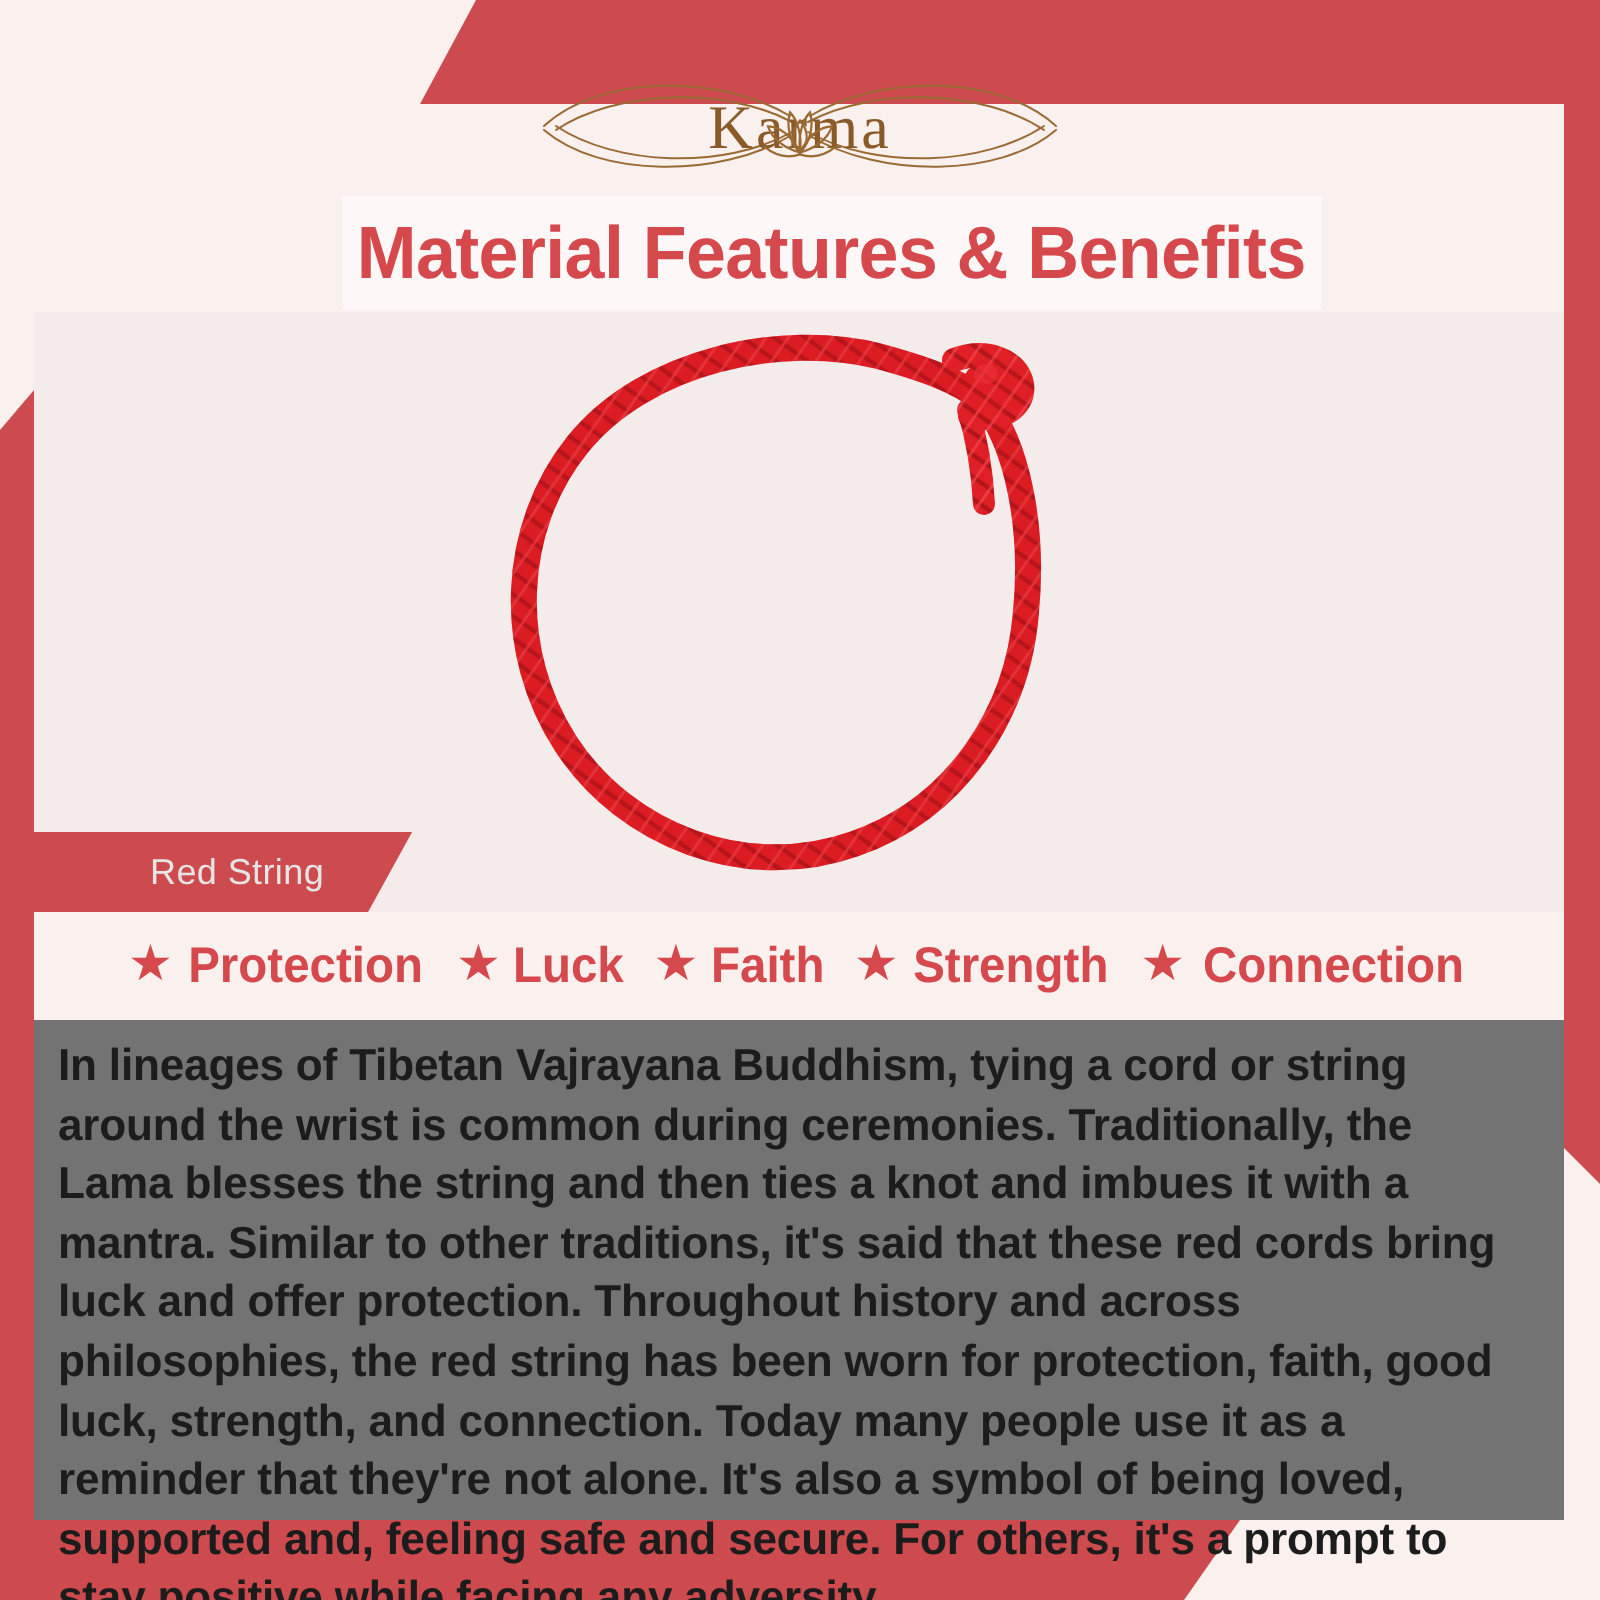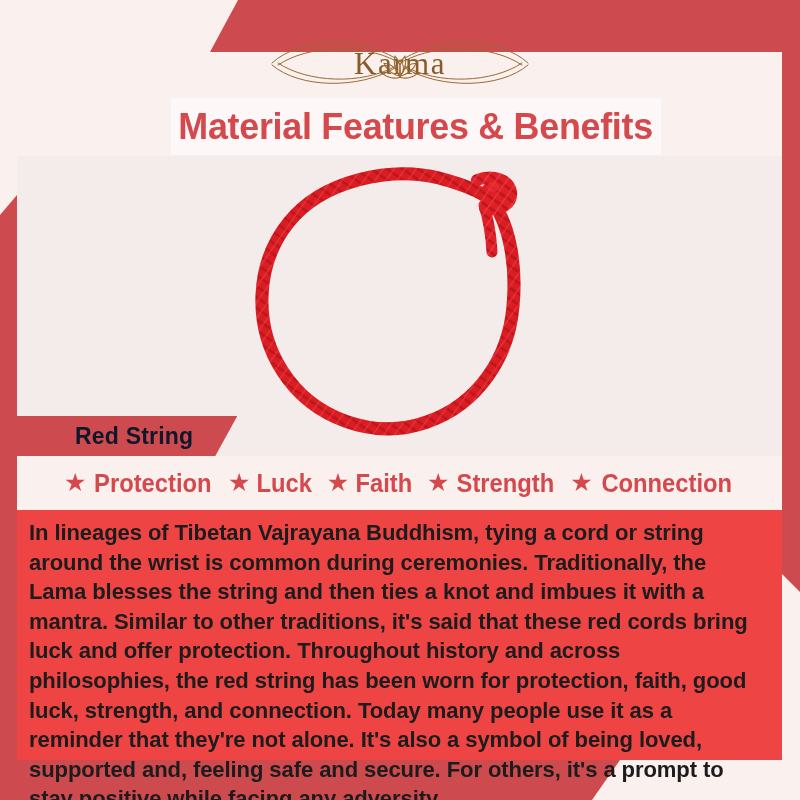--- a/index.html
+++ b/index.html
@@ -150,23 +150,23 @@
     left: 17px;
     height: 40px;
     padding: 0 44px 0 58px;
     background: #cd4a4f;
     clip-path: polygon(0 0, 100% 0, calc(100% - 22px) 100%, 0 100%);
     display: flex;
     align-items: center;
   }
   .ribbon-text {
     font-family: "Liberation Sans Narrow", "Liberation Sans", sans-serif;
-    font-size: 23px;
-    font-weight: bold;
-    color: #0f172a;
+    font-size: 18px;
+    font-weight: normal;
+    color: #e5e5e5;
     letter-spacing: 0.2px;
     white-space: nowrap;
   }
 
   
   .features {
     position: absolute;
     top: 456px;
     left: 17px;
     width: 765px;
@@ -199,21 +199,21 @@
     transform: scaleX(0.95);
   }
 
   
   .description {
     position: absolute;
     top: 510px;
     left: 17px;
     width: 765px;
     height: 250px;
-    background: #ef4444;
+    background: #737373;
     padding: 8px 14px 0 12px;
     box-sizing: border-box;
   }
   .description p {
     margin: 0;
     font-family: "Liberation Sans Narrow", "Liberation Sans", sans-serif;
     font-size: 22.4px;
     font-weight: bold;
     line-height: 29.6px;
     color: #1c1c1c;

